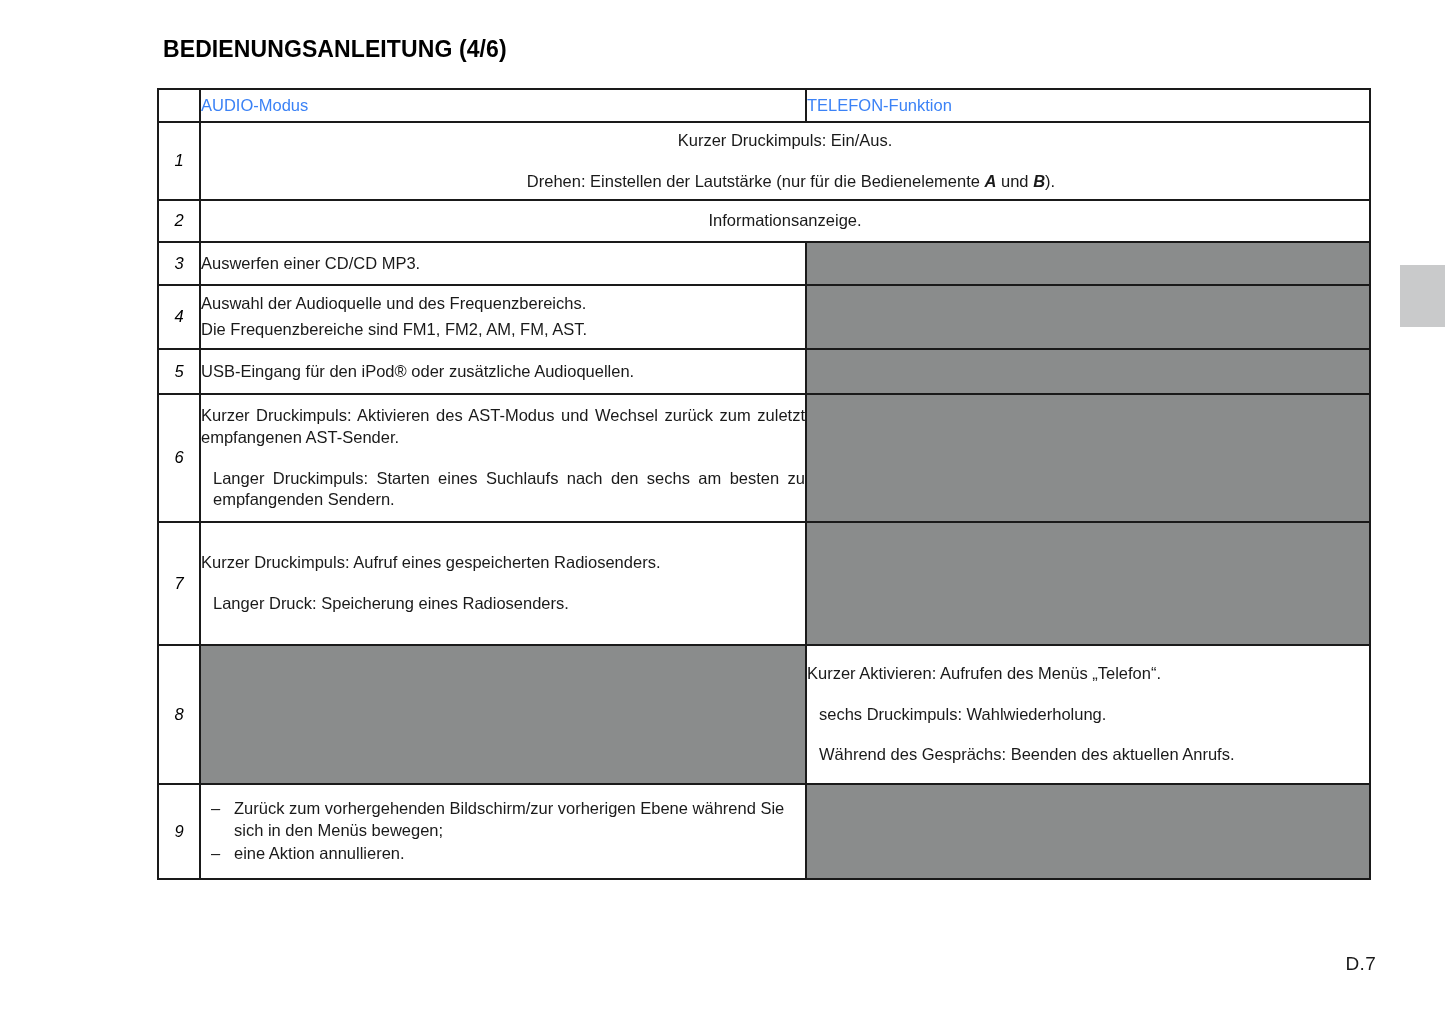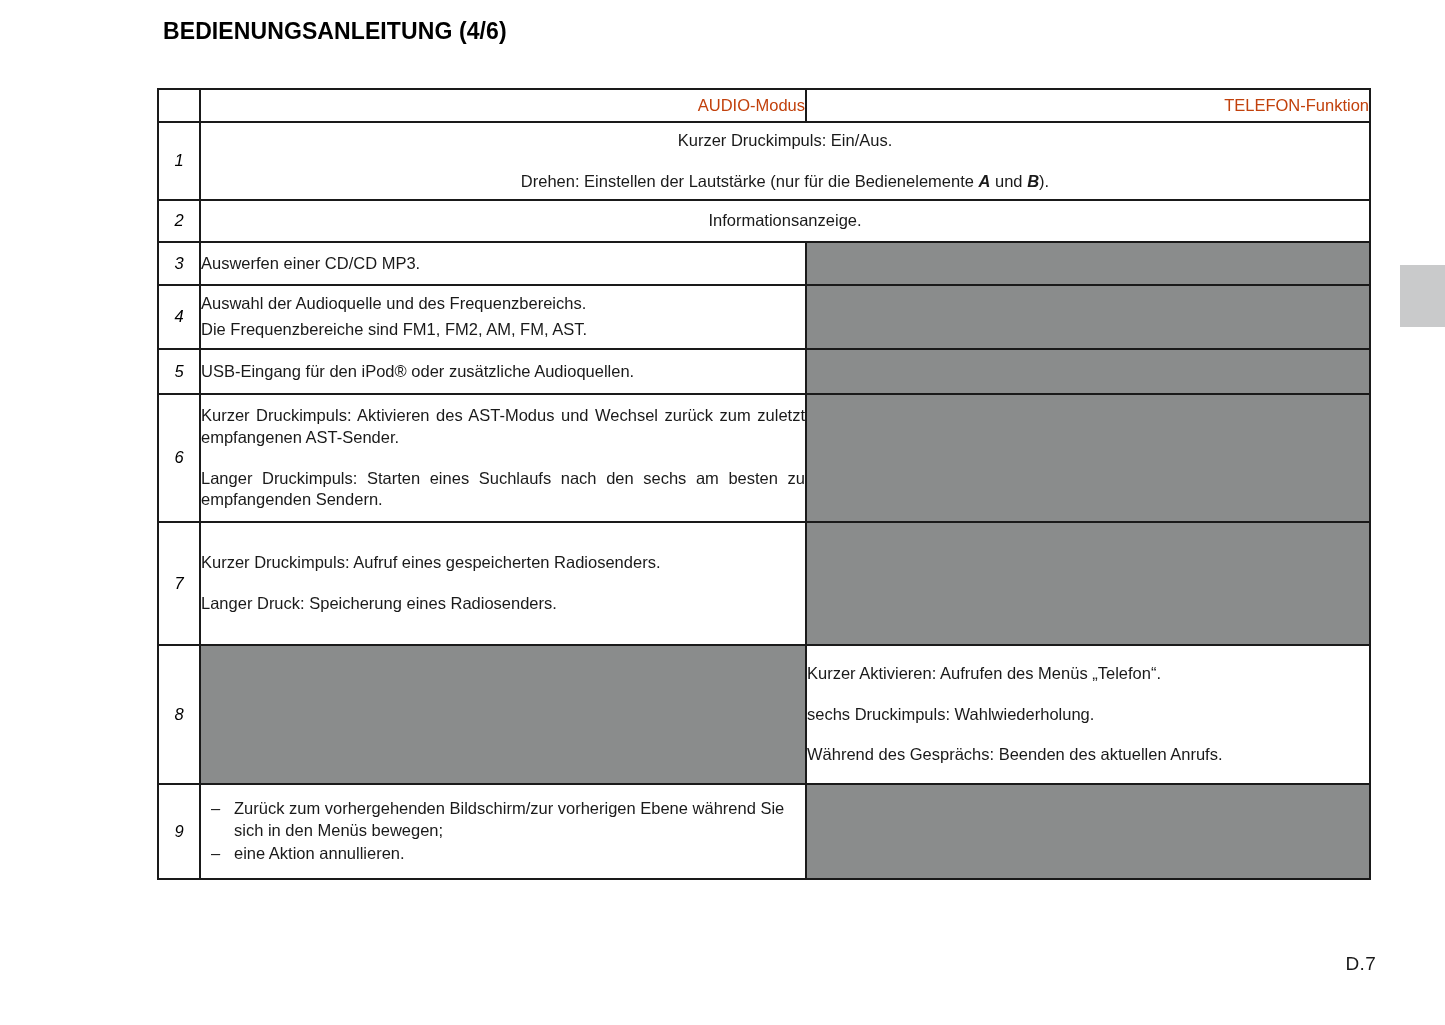--- a/index.html
+++ b/index.html
@@ -13,21 +13,21 @@
     position: relative;
     font-family: "Liberation Sans", sans-serif;
     color: #1a1a1a;
     overflow: hidden;
   }
 
   
   .page-title {
     position: absolute;
     left: 163px;
-    top: 18px;
+    top: 36px;
     font-size: 23px;
     font-weight: bold;
     letter-spacing: 0.1px;
     color: #000000;
     white-space: nowrap;
   }
 
   
   .margin-tab {
     position: absolute;
@@ -57,24 +57,24 @@
     line-height: 1.32;
   }
 
   col.c-num   { width: 42px; }
   col.c-audio { width: 606px; }
   col.c-phone { width: 564px; }
 
   
   .hdr-cell {
     height: 31px;
-    text-align: right;
+    text-align: left;
     font-weight: bold;
     font-size: 16.5px;
-    color: #c2410c;
+    color: #3b82f6;
   }
   .hdr-blank { height: 31px; }
 
   
   .num {
     text-align: center;
     font-style: italic;
     font-weight: bold;
     font-size: 16.5px;
     color: #000;
@@ -91,21 +91,21 @@
     text-align: justify;
     text-justify: inter-word;
     border-radius: 31px;
   }
   .grey {
     background: #8a8c8c;
   }
 
   .ln { margin: 0; }
   .ln + .ln { margin-top: 4px; }
-  .ln-gap + .ln-gap { margin-top: 19px; }
+  .ln-gap + .ln-gap { margin-top: 19px; padding-left: 12px; }
 
   em.bi {
     font-style: italic;
     font-weight: bold;
     font-style: italic;
   }
 
   
   .dash-list {
     margin: 0;

